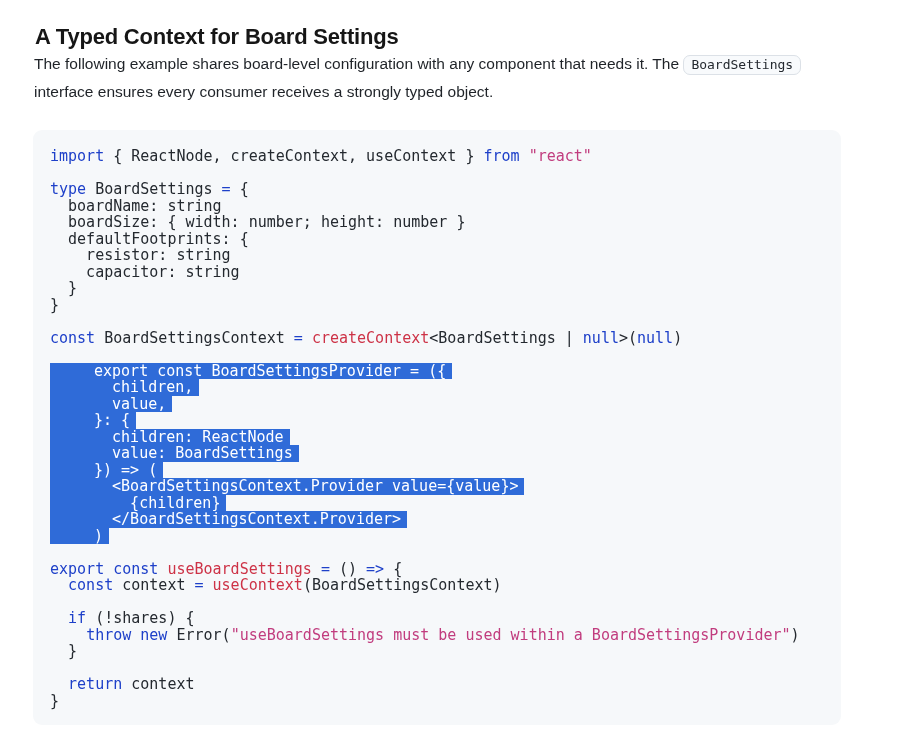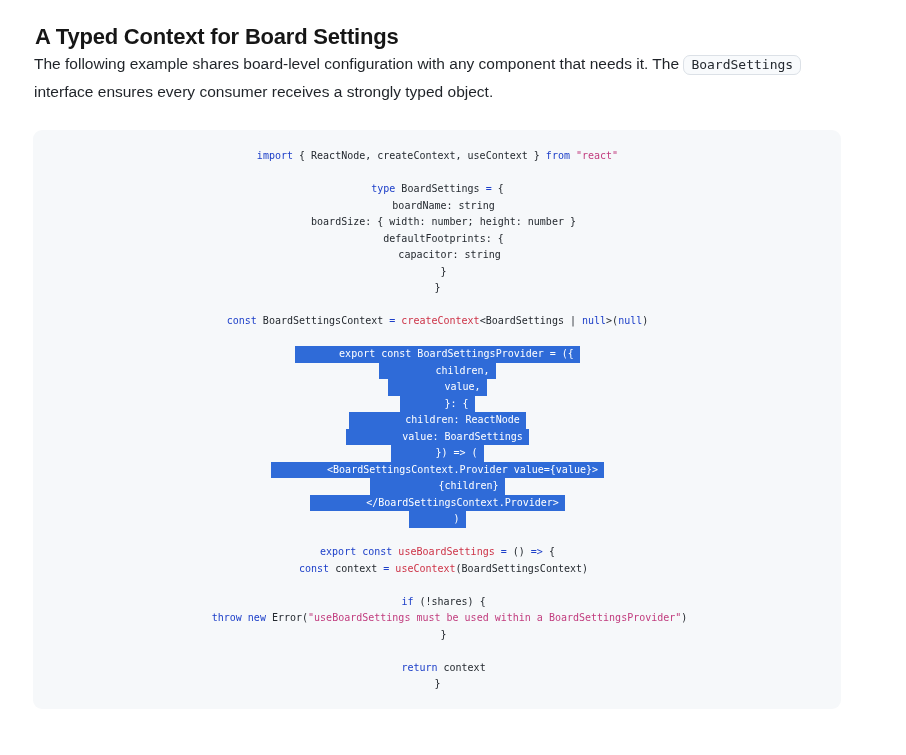--- a/index.html
+++ b/index.html
@@ -48,24 +48,23 @@
   .code-block {
     margin-top: 25px;
     margin-left: -1px;
     width: 808px;
     background: var(--codebg);
     border-radius: 9px;
     padding: 18px 16px 16px 17px;
   }
   .code-content {
     font-family: "DejaVu Sans Mono", monospace;
-    font-size: 10px;
+    font-size: 15px;
     line-height: 16.5px;
     color: var(--plain);
-    text-align: center;
   }
   .code-line {
     height: 16.5px;
     white-space: pre;
   }
   .tok-k { color: var(--kw); }
   .tok-p { color: var(--plain); }
   .tok-f { color: var(--fn); }
   .tok-s { color: var(--str); }
   .sel {
@@ -87,20 +86,21 @@
   <p class="intro"><span>The following example shares board-level configuration with any component that needs it. The </span><code class="inline-code">BoardSettings</code><br><span>interface ensures every consumer receives a strongly typed object.</span></p>
 
   <div class="code-block">
     <div class="code-content">
         <div class="code-line"><span class="tok-k">import</span><span class="tok-p"> { ReactNode, createContext, useContext } </span><span class="tok-k">from</span><span class="tok-p"> </span><span class="tok-s">"react"</span></div>
         <div class="code-line"> </div>
         <div class="code-line"><span class="tok-k">type</span><span class="tok-p"> BoardSettings </span><span class="tok-k">=</span><span class="tok-p"> {</span></div>
         <div class="code-line"><span class="tok-p">  boardName: string</span></div>
         <div class="code-line"><span class="tok-p">  boardSize: { width: number; height: number }</span></div>
         <div class="code-line"><span class="tok-p">  defaultFootprints: {</span></div>
+        <div class="code-line"><span class="tok-p">    resistor: string</span></div>
         <div class="code-line"><span class="tok-p">    capacitor: string</span></div>
         <div class="code-line"><span class="tok-p">  }</span></div>
         <div class="code-line"><span class="tok-p">}</span></div>
         <div class="code-line"> </div>
         <div class="code-line"><span class="tok-k">const</span><span class="tok-p"> BoardSettingsContext </span><span class="tok-k">=</span><span class="tok-p"> </span><span class="tok-f">createContext</span><span class="tok-p">&lt;BoardSettings | </span><span class="tok-k">null</span><span class="tok-p">&gt;(</span><span class="tok-k">null</span><span class="tok-p">)</span></div>
         <div class="code-line"> </div>
         <div class="code-line"><span class="sel">export const BoardSettingsProvider = ({</span></div>
         <div class="code-line"><span class="sel">  children,</span></div>
         <div class="code-line"><span class="sel">  value,</span></div>
         <div class="code-line"><span class="sel">}: {</span></div>

